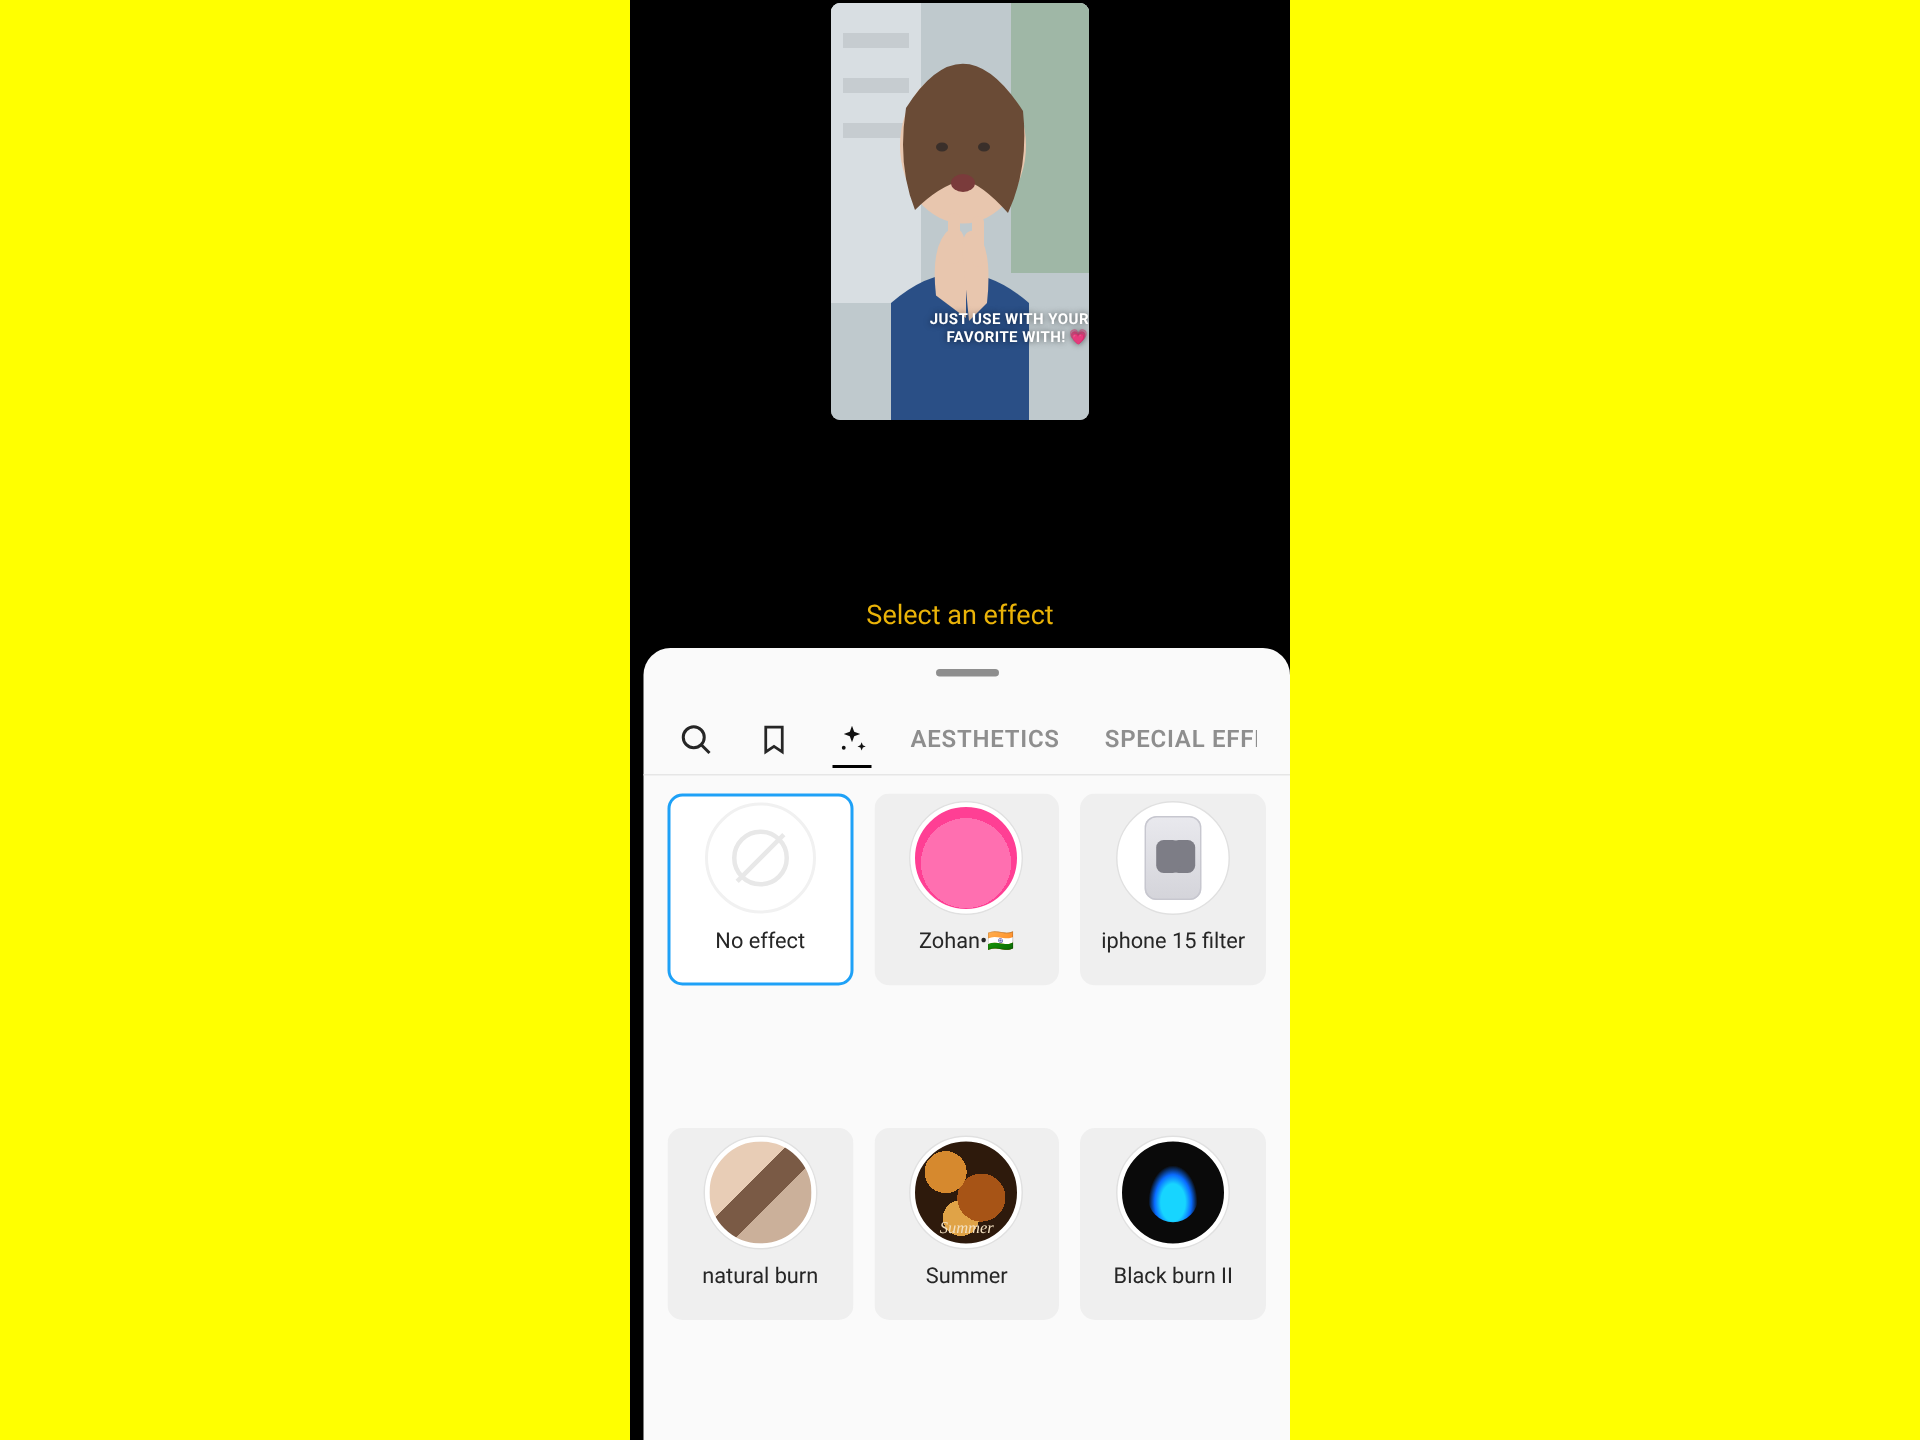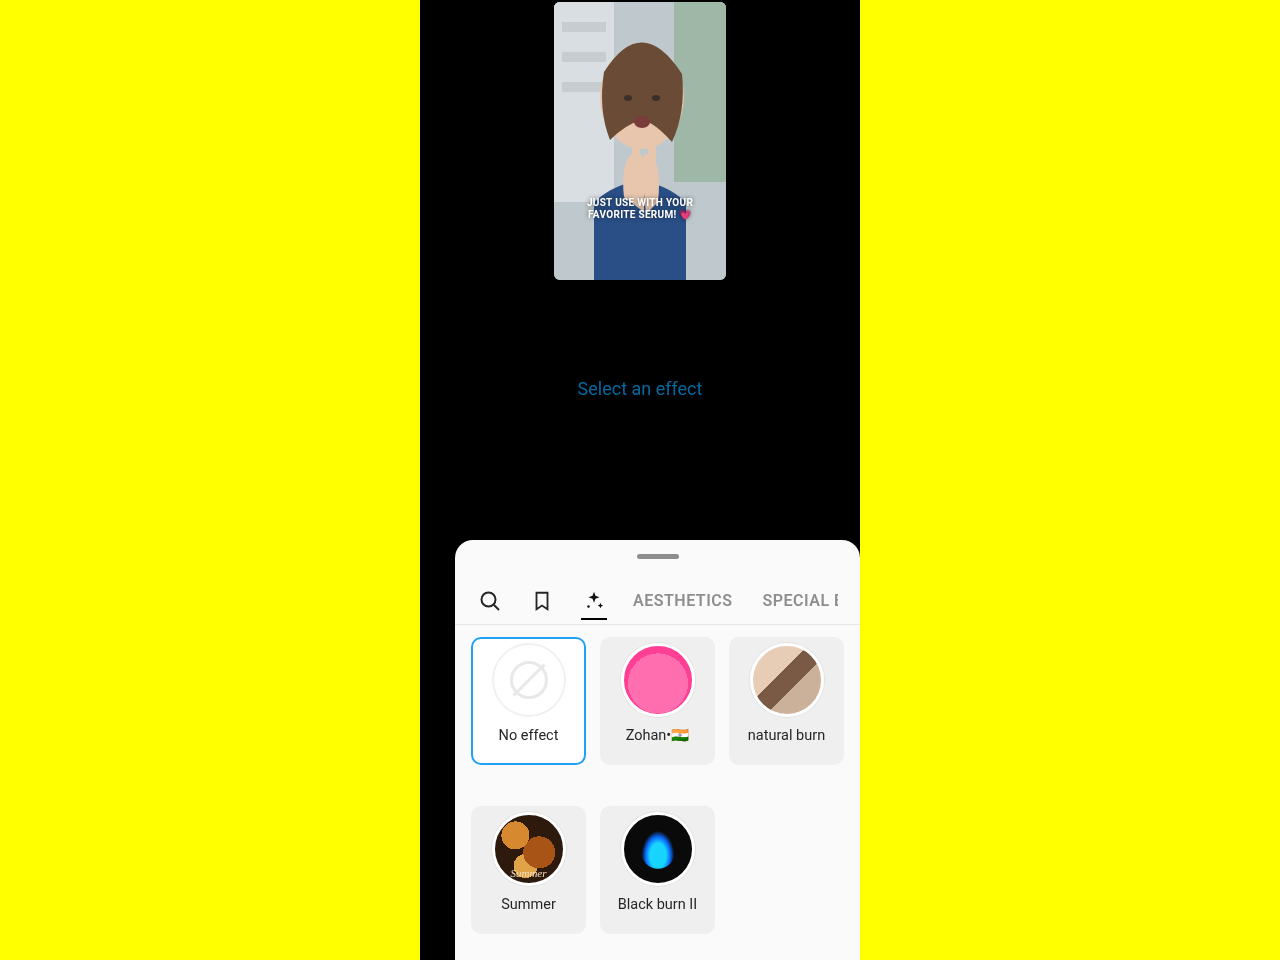--- a/index.html
+++ b/index.html
@@ -33,49 +33,48 @@
     background: linear-gradient(180deg, #cfd3d6 0%, #b9bdc0 50%, #9aa0a4 100%);
     position: relative;
     overflow: hidden;
     display: flex;
     align-items: flex-end;
     justify-content: center;
   }
   .video-thumb svg { position: absolute; top: 0; left: 0; }
   .caption-overlay {
     position: absolute;
-    top: 195px;
+    top: 206px;
     width: 100%;
-    text-align: center;
+    text-align: right;
     color: #fff;
     font-size: 10px;
     font-weight: 700;
     line-height: 1.2;
     text-shadow: 0 0 4px rgba(0,0,0,.6);
     letter-spacing: .3px;
   }
   .select-effect-label {
     position: absolute;
-    top: 378px;
+    top: 400px;
     width: 100%;
     text-align: center;
-    color: #0369a1;
+    color: #eab308;
     font-size: 18px;
   }
   .sheet {
     position: absolute;
     left: 9px; right: 0; bottom: 0;
-    height: 420px;
+    height: 528px;
     background: #fafafa;
     border-top-left-radius: 18px;
     border-top-right-radius: 18px;
     display: flex;
     flex-direction: column;
     box-shadow: 0 -2px 12px rgba(0,0,0,.4);
-    margin-left: 26px;
   }
   .grabber {
     width: 42px; height: 5px;
     background: #8e8e8e;
     border-radius: 3px;
     margin: 14px auto 18px auto;
   }
   .tabs {
     display: flex;
     align-items: center;
@@ -273,21 +272,21 @@
         <ellipse cx="102" cy="96" rx="4" ry="3" fill="#3a2f2a"></ellipse>
         <ellipse cx="88" cy="120" rx="8" ry="6" fill="#7a3b3b"></ellipse>
 
         <path d="M70 195 Q66 160 80 150 Q90 148 90 168 L90 210 Z" fill="#e8c6ae"></path>
         <path d="M104 200 Q108 162 96 152 Q86 150 88 170 L92 212 Z" fill="#e8c6ae"></path>
         <rect x="78" y="140" width="8" height="34" rx="4" fill="#e8c6ae"></rect>
         <rect x="94" y="142" width="8" height="34" rx="4" fill="#e8c6ae"></rect>
       </svg>
       <div class="caption-overlay">
         <div>JUST USE WITH YOUR</div>
-        <div>FAVORITE SERUM! 💗</div>
+        <div>FAVORITE WITH! 💗</div>
       </div>
     </div>
     <div class="select-effect-label">Select an effect</div>
   </div>
 
   <div class="sheet">
     <div class="grabber"></div>
 
     <div class="tabs">
       <div class="tab-icon">
@@ -323,20 +322,24 @@
         <div class="effect-label">No effect</div>
       </div>
 
 
 
       <div class="effect-card">
         <div class="effect-thumb pink-hood"></div>
         <div class="effect-label">Zohan•🇮🇳</div>
       </div>
 
+      <div class="effect-card">
+        <div class="effect-thumb iphone-back"></div>
+        <div class="effect-label">iphone 15 filter</div>
+      </div>
 
       <div class="effect-card">
         <div class="effect-thumb natural-skin"></div>
         <div class="effect-label">natural burn</div>
       </div>
 
       <div class="effect-card">
         <div class="effect-thumb autumn">
           <span class="summer-text">Summer</span>
         </div>

